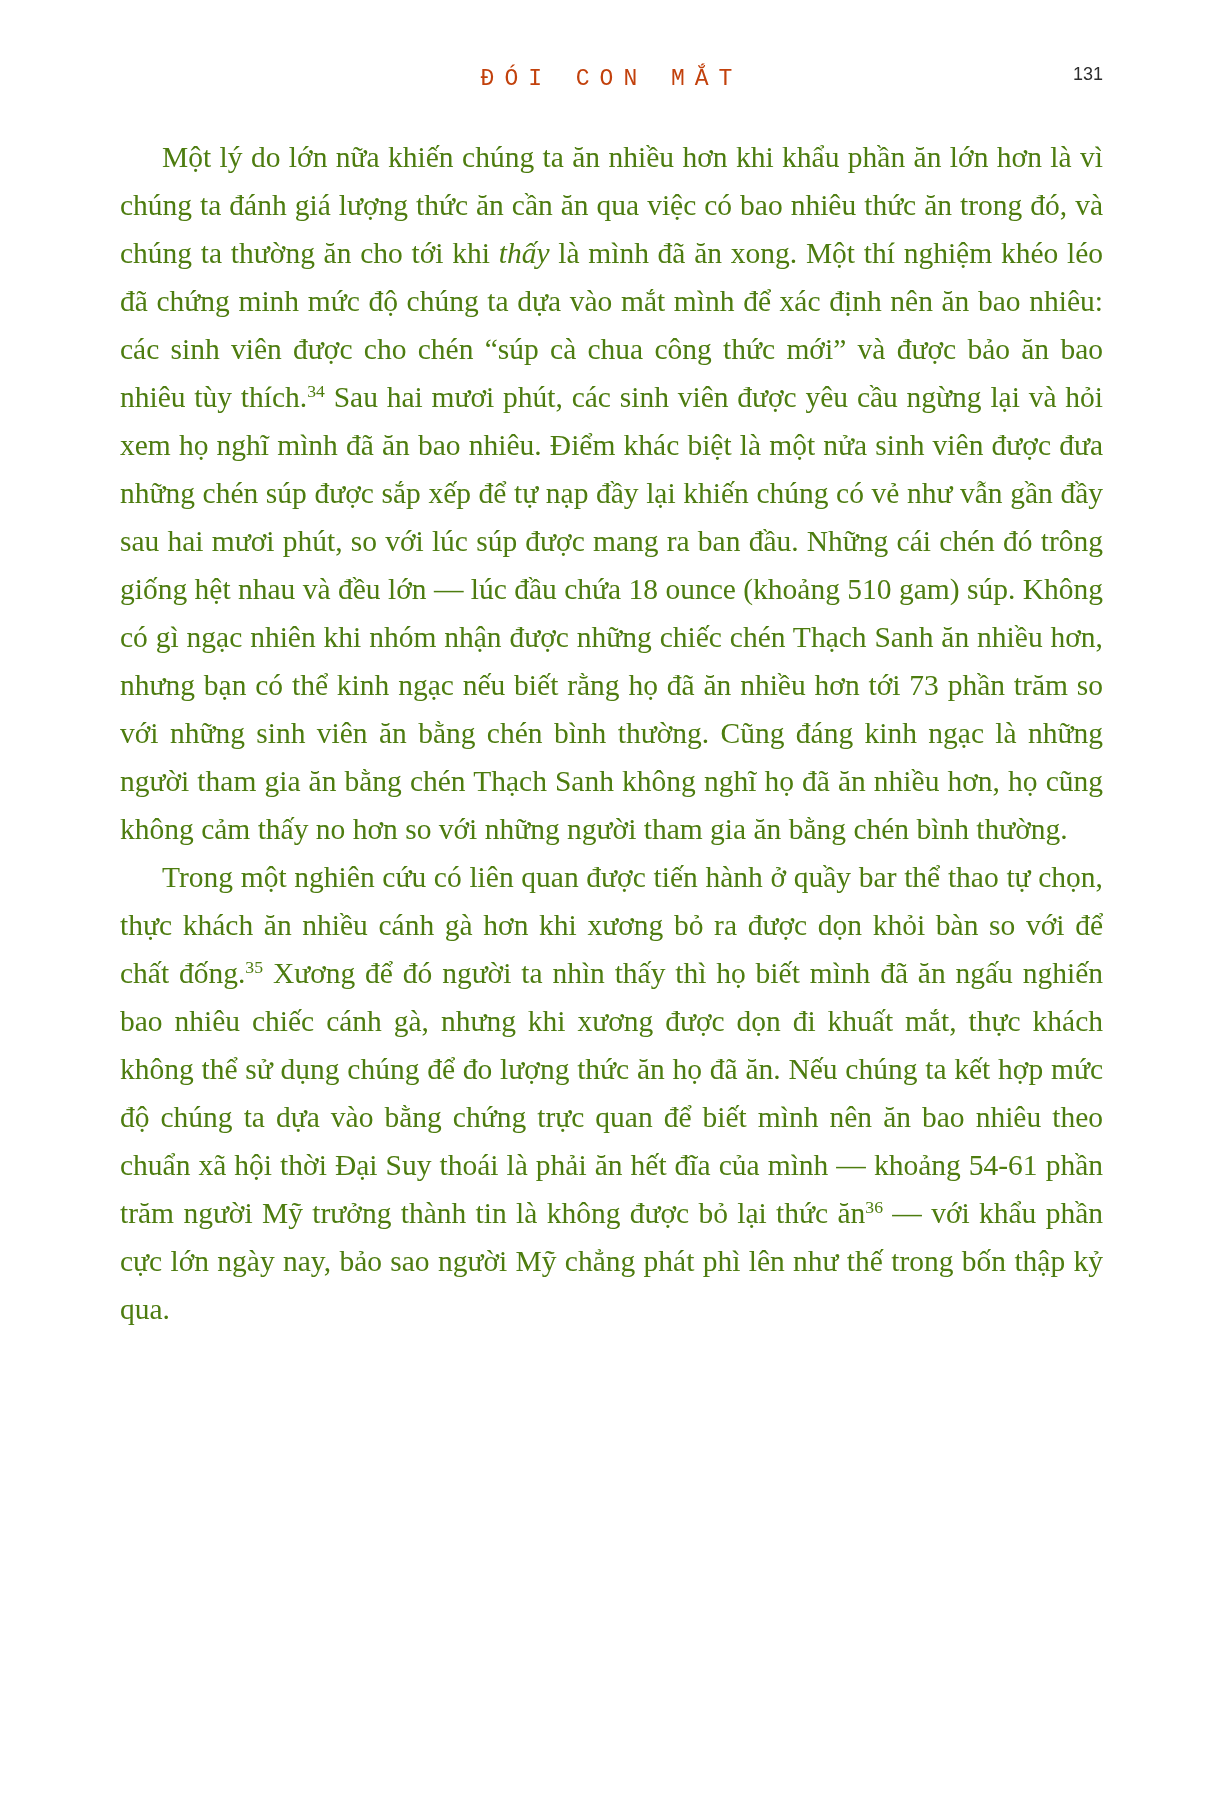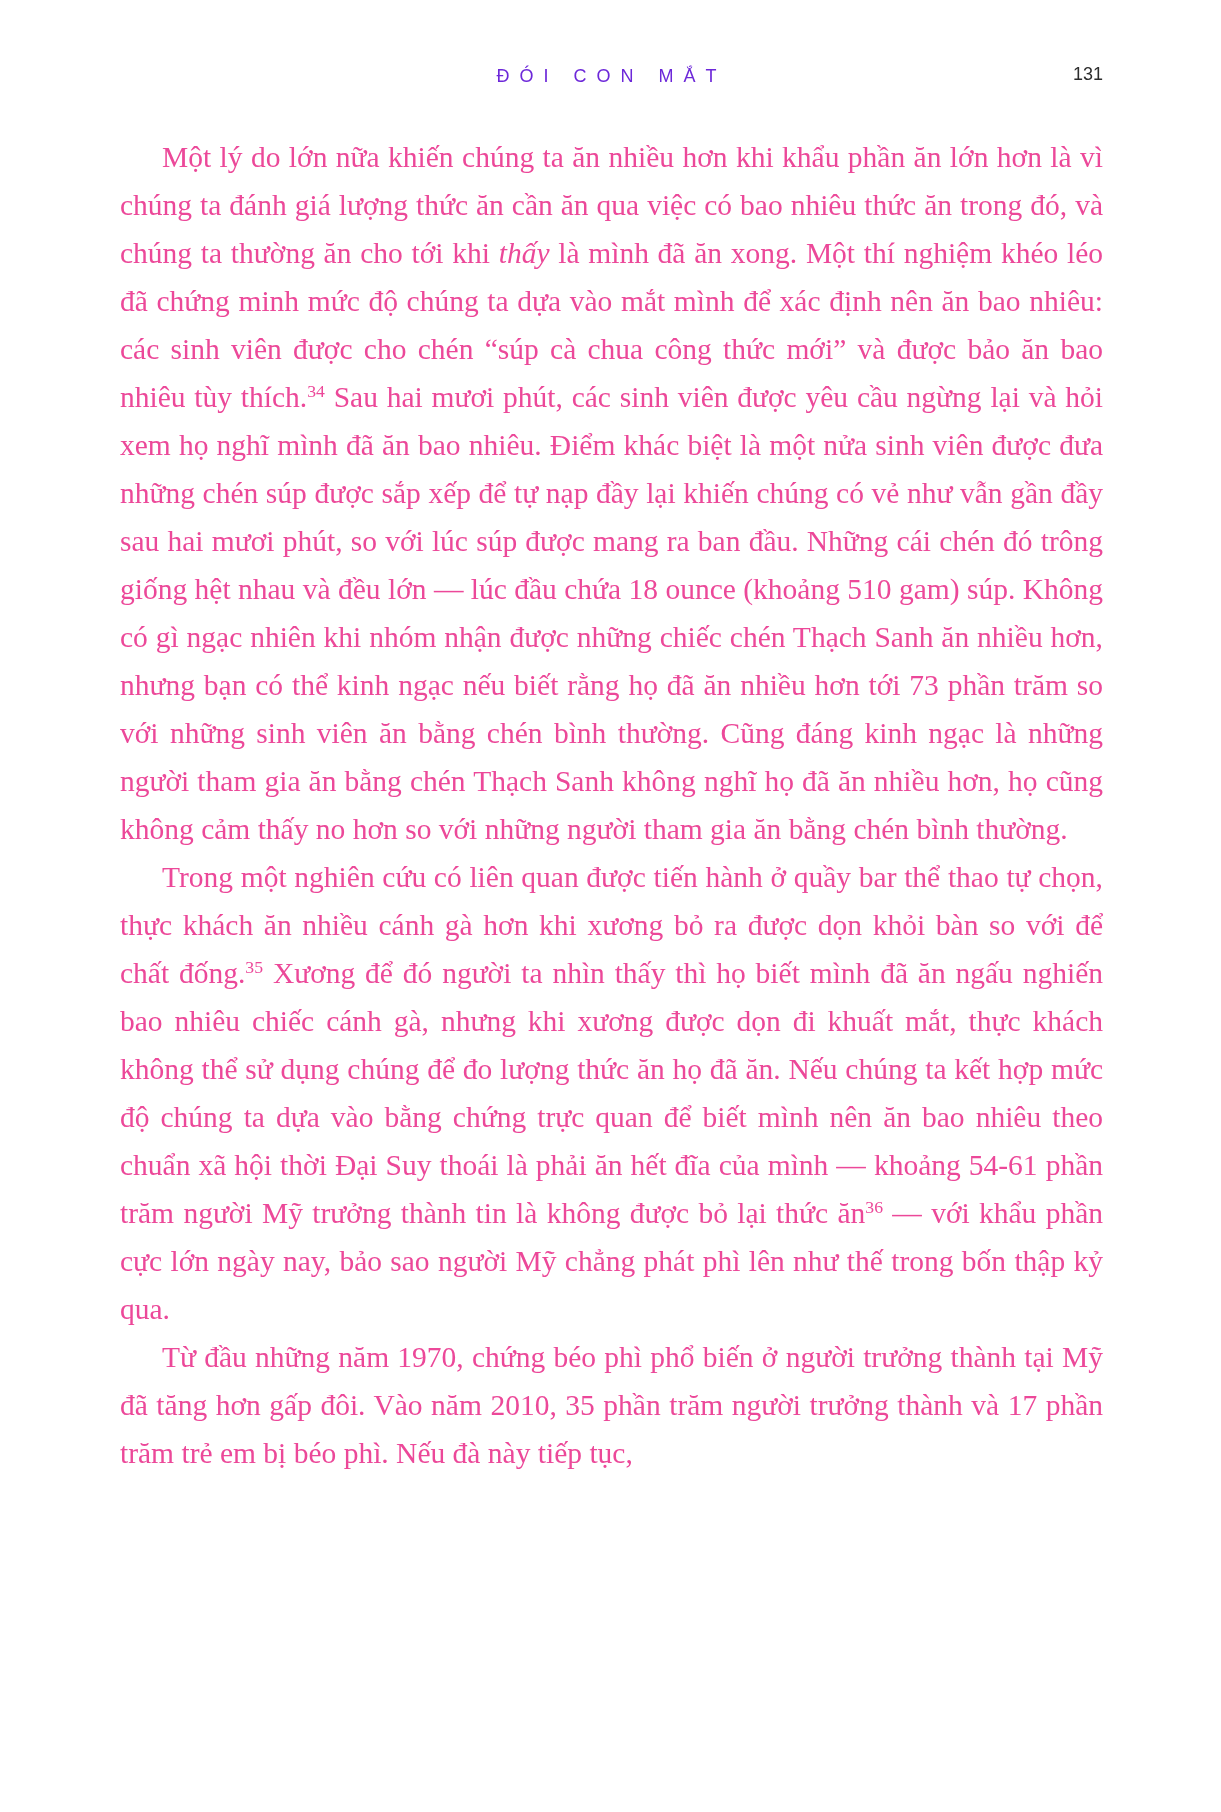--- a/index.html
+++ b/index.html
@@ -18,46 +18,46 @@
   .page-header {
     position: absolute;
     top: 66px;
     left: 120px;
     width: 983px;
     height: 34px;
   }
   .running-head {
     display: block;
     text-align: center;
-    font-family: Liberation Sans, sans-serif;
+    font-family: Liberation Mono, monospace;
     font-weight: 300;
-    font-size: 18px;
+    font-size: 23px;
     letter-spacing: 10px;
-    color: #6d28d9;
+    color: #c2410c;
     text-transform: uppercase;
   }
   .page-number {
     position: absolute;
     right: 0;
     top: -2px;
     font-family: "Liberation Sans", sans-serif;
     font-weight: 400;
     font-size: 18px;
     color: #2d2d2d;
   }
   .page-body {
     position: absolute;
     top: 133px;
     left: 120px;
     width: 983px;
     font-family: "Liberation Serif", "DejaVu Serif", serif;
     font-size: 29.5px;
     line-height: 48px;
     text-align: justify;
-    color: #ec4899;
+    color: #4d7c0f;
   }
   .page-body p {
     margin: 0;
     padding: 0;
     text-indent: 42px;
   }
   .page-body em {
     font-style: italic;
   }
   .page-body sup {
@@ -74,16 +74,15 @@
 <div class="page">
   <header class="page-header">
     <span class="running-head">ĐÓI CON MẮT</span>
     <span class="page-number">131</span>
   </header>
 
   <main class="page-body">
     <div id="paragraphs">
         <p><span>Một lý do lớn nữa khiến chúng ta ăn nhiều hơn khi khẩu phần ăn lớn hơn là vì chúng ta đánh giá lượng thức ăn cần ăn qua việc có bao nhiêu thức ăn trong đó, và chúng ta thường ăn cho tới khi </span><em>thấy</em><span> là mình đã ăn xong. Một thí nghiệm khéo léo đã chứng minh mức độ chúng ta dựa vào mắt mình để xác định nên ăn bao nhiêu: các sinh viên được cho chén “súp cà chua công thức mới” và được bảo ăn bao nhiêu tùy thích.</span><sup>34</sup><span> Sau hai mươi phút, các sinh viên được yêu cầu ngừng lại và hỏi xem họ nghĩ mình đã ăn bao nhiêu. Điểm khác biệt là một nửa sinh viên được đưa những chén súp được sắp xếp để tự nạp đầy lại khiến chúng có vẻ như vẫn gần đầy sau hai mươi phút, so với lúc súp được mang ra ban đầu. Những cái chén đó trông giống hệt nhau và đều lớn — lúc đầu chứa 18 ounce (khoảng 510 gam) súp. Không có gì ngạc nhiên khi nhóm nhận được những chiếc chén Thạch Sanh ăn nhiều hơn, nhưng bạn có thể kinh ngạc nếu biết rằng họ đã ăn nhiều hơn tới 73 phần trăm so với những sinh viên ăn bằng chén bình thường. Cũng đáng kinh ngạc là những người tham gia ăn bằng chén Thạch Sanh không nghĩ họ đã ăn nhiều hơn, họ cũng không cảm thấy no hơn so với những người tham gia ăn bằng chén bình thường.</span></p>
         <p><span>Trong một nghiên cứu có liên quan được tiến hành ở quầy bar thể thao tự chọn, thực khách ăn nhiều cánh gà hơn khi xương bỏ ra được dọn khỏi bàn so với để chất đống.</span><sup>35</sup><span> Xương để đó người ta nhìn thấy thì họ biết mình đã ăn ngấu nghiến bao nhiêu chiếc cánh gà, nhưng khi xương được dọn đi khuất mắt, thực khách không thể sử dụng chúng để đo lượng thức ăn họ đã ăn. Nếu chúng ta kết hợp mức độ chúng ta dựa vào bằng chứng trực quan để biết mình nên ăn bao nhiêu theo chuẩn xã hội thời Đại Suy thoái là phải ăn hết đĩa của mình — khoảng 54-61 phần trăm người Mỹ trưởng thành tin là không được bỏ lại thức ăn</span><sup>36</sup><span> — với khẩu phần cực lớn ngày nay, bảo sao người Mỹ chẳng phát phì lên như thế trong bốn thập kỷ qua.</span></p>
-        <p><span>Từ đầu những năm 1970, chứng béo phì phổ biến ở người trưởng thành tại Mỹ đã tăng hơn gấp đôi. Vào năm 2010, 35 phần trăm người trưởng thành và 17 phần trăm trẻ em bị béo phì. Nếu đà này tiếp tục,</span></p>
       </div>
   </main>
 </div>
 
 </body></html>

